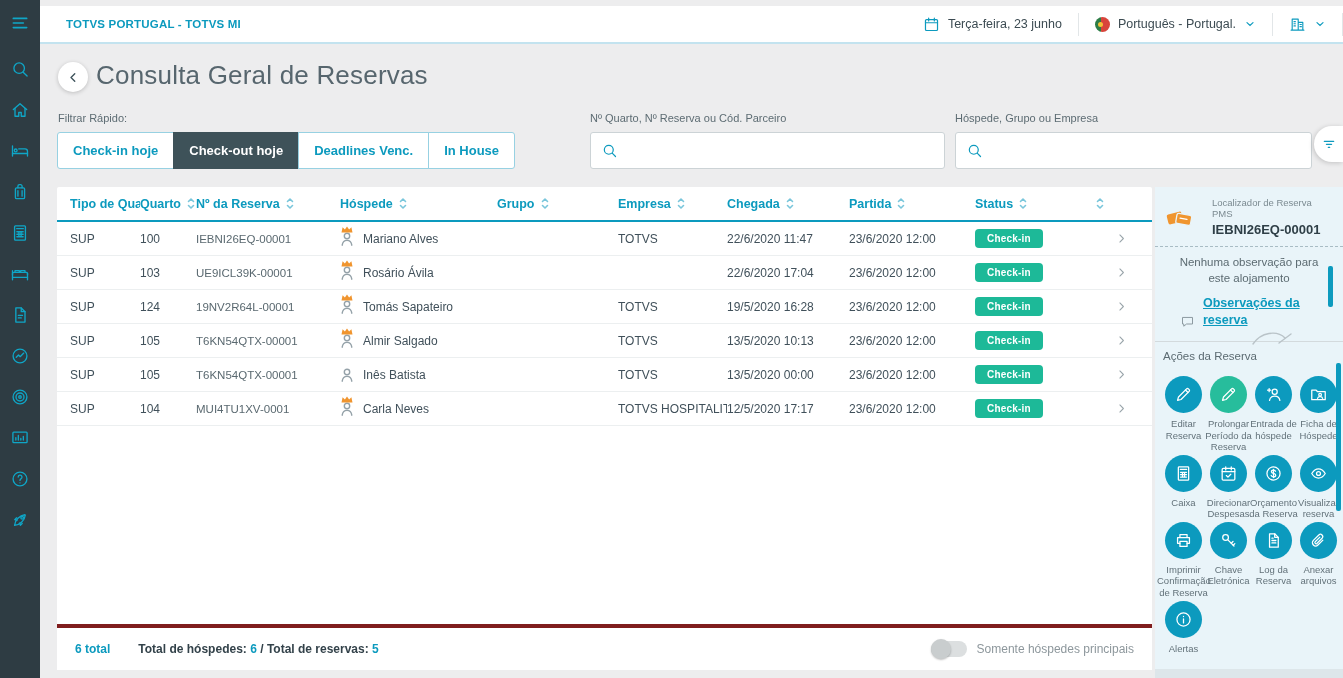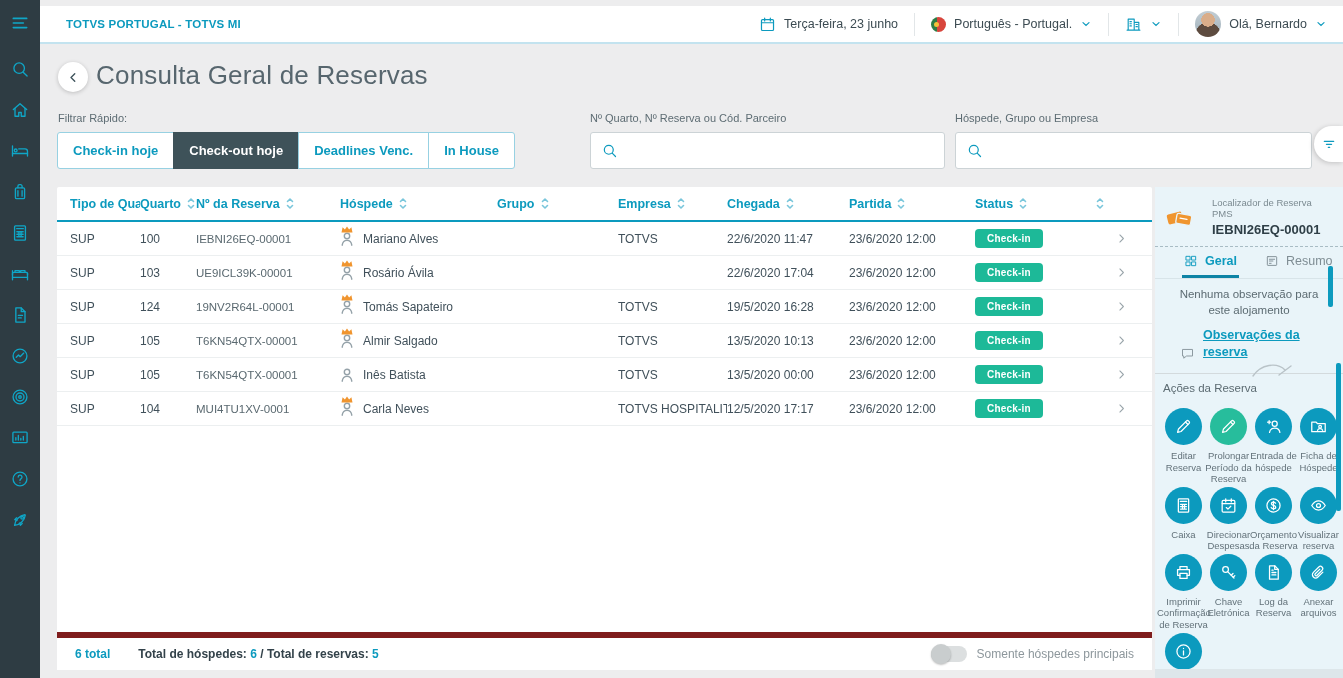--- a/index.html
+++ b/index.html
@@ -62,21 +62,21 @@
   .tr{height:34px;border-bottom:1px solid #eceff0;font-size:12px;color:#40505a;cursor:pointer;background:#fff}
   .td{white-space:nowrap;overflow:hidden}
   .td.code{font-size:11.5px;color:#5a6970}
   .td.guest{display:flex;align-items:center;gap:9px;overflow:visible}
   .gwrap{position:relative;width:14px;height:17px;color:#95a2a9;flex:0 0 14px}
   .gwrap svg.person{width:14px;height:17px;stroke-width:1.4}
   .crown{position:absolute;top:-4px;left:1px;width:12px;height:7px}
   .badge{display:inline-block;background:#1db998;color:#fff;font-size:10px;font-weight:bold;padding:4px 12px;border-radius:4px;letter-spacing:.2px}
   .rowchev{color:#9aa5ab}
   .rowchev svg{width:13px;height:13px;stroke-width:2}
-  .tfoot{position:absolute;left:0;right:0;bottom:0;height:38px;border-top:6px solid #7f1d1d;display:flex;align-items:center;padding:0 18px;font-size:12px;background:#fff}
+  .tfoot{position:absolute;left:0;right:0;bottom:0;height:46px;border-top:4px solid #7f1d1d;display:flex;align-items:center;padding:0 18px;font-size:12px;background:#fff}
   .total{color:#0c9abe;font-weight:bold;margin-right:28px}
   .counts{font-weight:bold;color:#33424a}
   .counts .num{color:#0c9abe}
   .toggle-wrap{margin-left:auto;display:flex;align-items:center;gap:10px;color:#8d979c;font-size:12px}
   .toggle{width:36px;height:16px;border-radius:9px;background:#dcdfe0;position:relative;cursor:pointer;flex:0 0 36px}
   .knob{position:absolute;left:0;top:-2px;width:20px;height:20px;border-radius:50%;background:#c9cdce;box-shadow:0 1px 2px rgba(0,0,0,.25)}
 
   
   .panel{position:absolute;left:1155px;top:187px;width:188px;height:491px;background:#e9f4f9;overflow:hidden;z-index:3}
   .p-head{display:flex;align-items:center;gap:18px;padding:10px 8px 6px 11px}
@@ -243,29 +243,20 @@
             <path d="M7 8h2M7 11h2M7 14h2M15.5 12h2M15.5 15h2"></path>
           </svg>
         </span>
       <span class="chev">
           <svg viewBox="0 0 24 24" fill="none" stroke="currentColor" stroke-linecap="round">
             <path d="M6 9.2l6 5.6 6-5.6"></path>
           </svg>
         </span>
     </div>
     <div class="tb-sep"></div>
-    <div class="tb-group">
-      <span class="avatar"></span>
-      <span>Olá, Bernardo</span>
-      <span class="chev">
-          <svg viewBox="0 0 24 24" fill="none" stroke="currentColor" stroke-linecap="round">
-            <path d="M6 9.2l6 5.6 6-5.6"></path>
-          </svg>
-        </span>
-    </div>
   </div>
 </header>
 
 <button class="back-btn">
   <svg viewBox="0 0 24 24" fill="none" stroke="currentColor" stroke-linecap="round" stroke-linejoin="round">
       <path d="M14 6l-6 6 6 6"></path>
     </svg>
 </button>
 <h1 class="page-title">Consulta Geral de Reservas</h1>
 
@@ -592,45 +583,20 @@
       <rect x="11" y="8.5" width="16" height="11" rx="2" transform="rotate(10 19 14)" fill="#f0952f" stroke="#e9f4f9" stroke-width="1.4"></rect>
       <path d="M15 12.5l7.5 1.4" stroke="#fff" stroke-width="1.3" stroke-linecap="round"></path>
     </svg>
     <div>
       <div class="p-l1">Localizador de Reserva PMS</div>
       <div class="p-l2">IEBNI26EQ-00001</div>
     </div>
   </div>
   <div class="p-dash"></div>
 
-  <div class="ptabs">
-
-      <div class="ptab active">
-        <span>
-          <svg viewBox="0 0 24 24" fill="none" stroke="currentColor" stroke-width="1.6" stroke-linecap="round" stroke-linejoin="round">
-            <rect x="4" y="4" width="6.4" height="6.4"></rect>
-            <rect x="13.6" y="4" width="6.4" height="6.4"></rect>
-            <rect x="4" y="13.6" width="6.4" height="6.4"></rect>
-            <rect x="13.6" y="13.6" width="6.4" height="6.4"></rect>
-          </svg>
-        </span>
-        <span>Geral</span>
-      </div>
-
-      <div class="ptab">
-        <span>
-          <svg viewBox="0 0 24 24" fill="none" stroke="currentColor" stroke-width="1.6" stroke-linecap="round" stroke-linejoin="round">
-            <rect x="4" y="4.5" width="16" height="15" rx="1"></rect>
-            <path d="M7.5 9h9M7.5 12h6M7.5 16h3"></path>
-          </svg>
-        </span>
-        <span>Resumo</span>
-      </div>
-
-  </div>
 
   <div class="obs">Nenhuma observação para este alojamento</div>
   <div class="obs-scroll"></div>
 
   <div class="obs-link">
     <span class="bubble">
         <svg viewBox="0 0 24 24" fill="none" stroke="currentColor" stroke-width="1.6" stroke-linejoin="round">
           <path d="M4 5.5h16V16h-9.5L6 19.5V16H4z"></path>
         </svg>
       </span>

